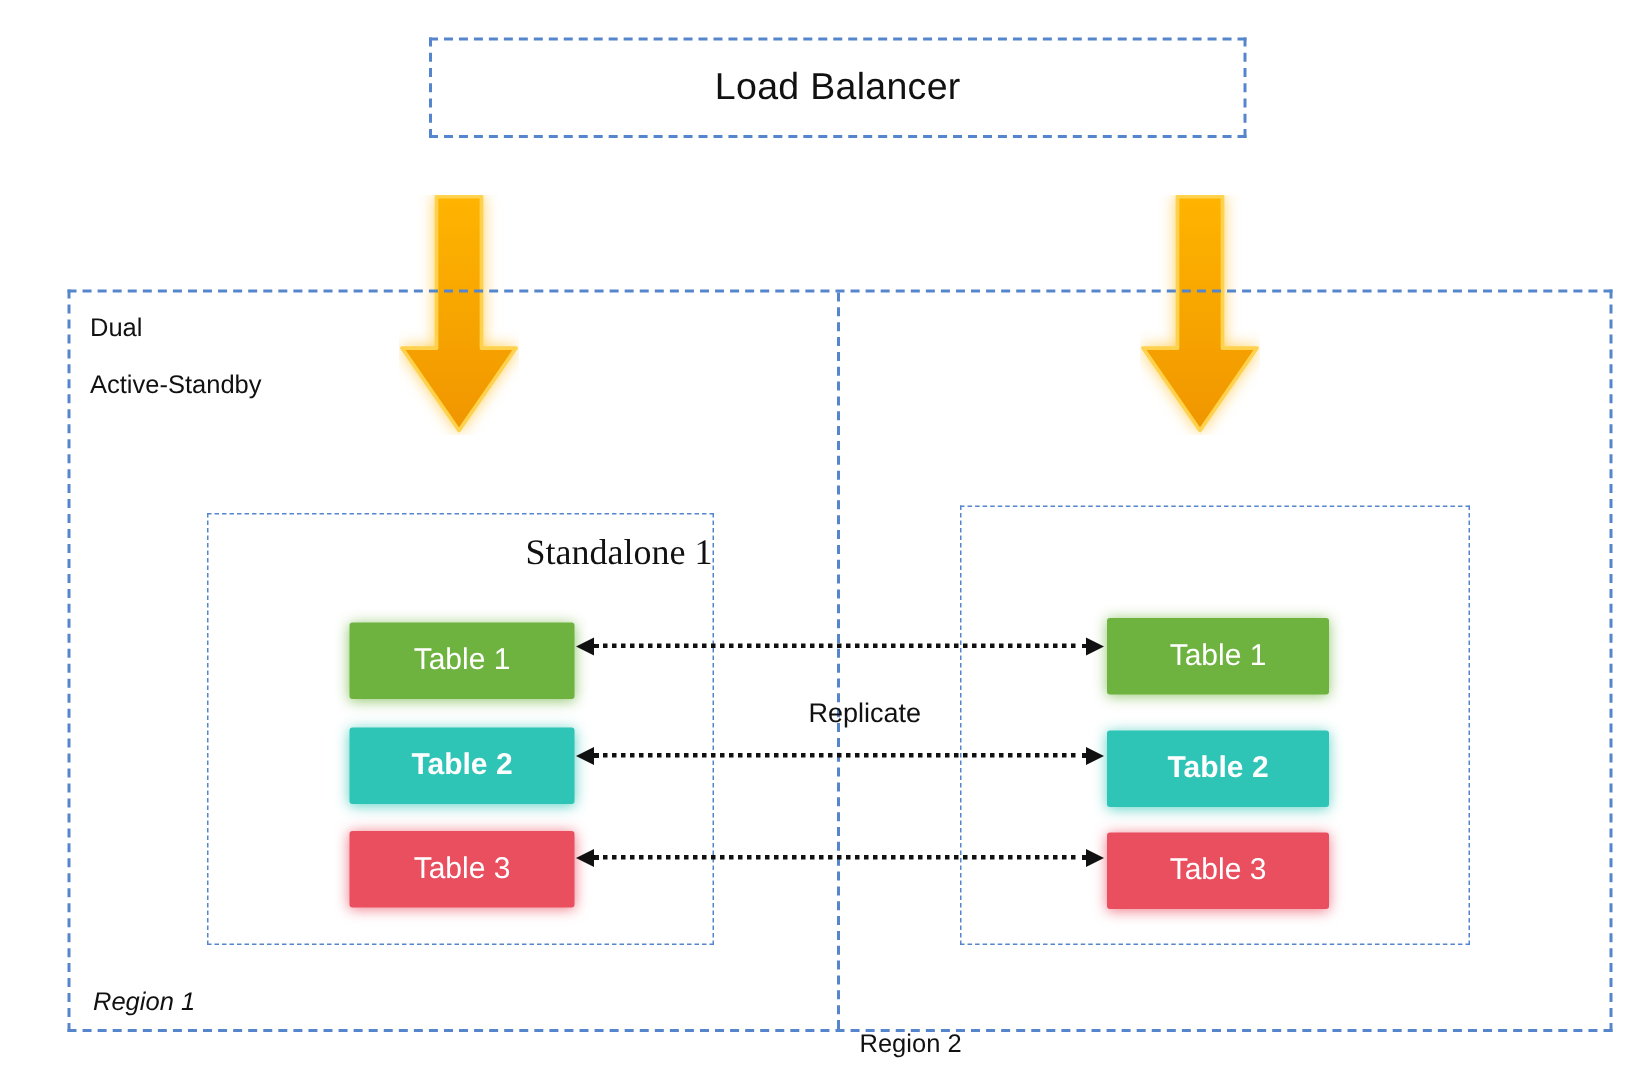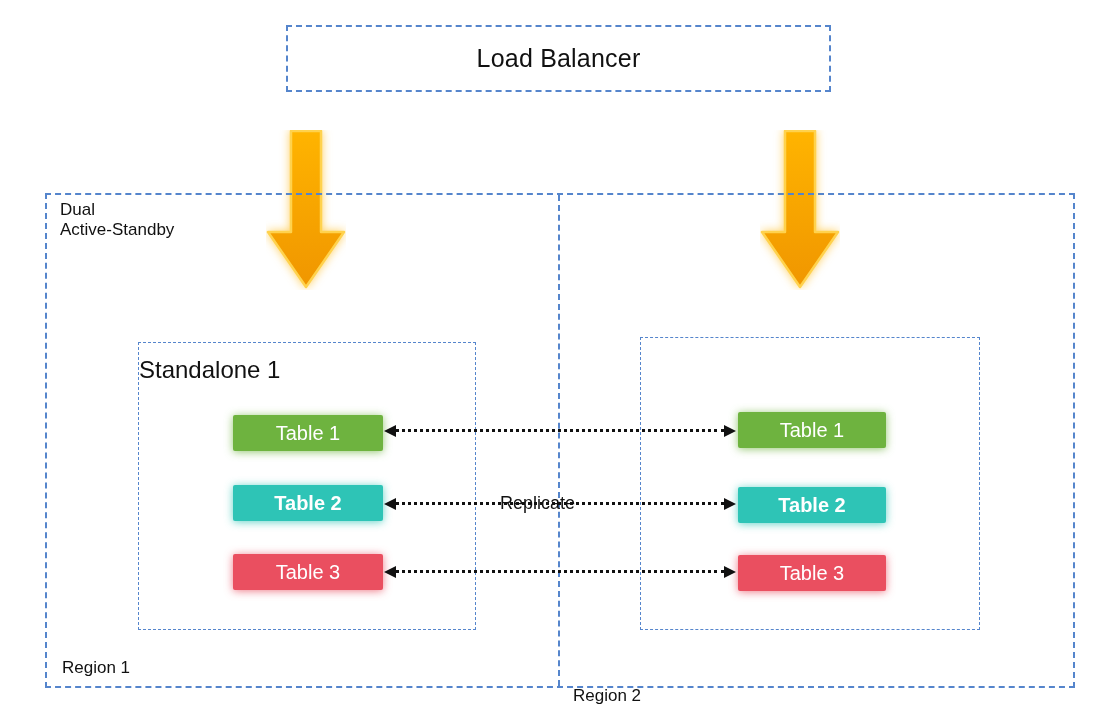--- a/index.html
+++ b/index.html
@@ -42,51 +42,52 @@
   
   .outer {
     position: absolute;
     left: 45px; top: 193px;
     width: 1030px; height: 495px;
     border: 2px dashed var(--border-blue);
   }
   .outer-label {
     position: absolute;
     left: 13px; top: 5px;
-    font-size: 17px; line-height: 20px;
+    font-size: 17px; line-height: 38px;
     white-space: pre-line;
   }
   .divider {
     position: absolute;
     left: 511px; top: 0;
     width: 0; height: 100%;
     border-left: 2px dashed var(--border-blue);
   }
   .region-label { position: absolute; font-size: 17px; }
-  .region-label.r1 { left: 15px;  top: 463px; }
+  .region-label.r1 { left: 15px;  top: 463px; font-style: italic; }
   .region-label.r2 { left: 526px; top: 463px; margin-top: 28px; }
 
   
   .standalone {
     position: absolute;
     border: 1.5px dashed var(--border-blue);
   }
   .standalone.s1 { left: 138px; top: 342px; width: 338px; height: 288px; }
   .standalone.s2 { left: 640px; top: 337px; width: 340px; height: 293px; }
   .standalone-title {
     position: absolute;
     left: 0; right: 0; top: 13px;
-    text-align: left;
+    text-align: right;
     font-size: 24px;
+    font-family: Liberation Serif, serif;
   }
 
   
   .table {
     position: absolute;
-    width: 150px; height: 36px;
+    width: 150px; height: 51px;
     display: flex; align-items: center; justify-content: center;
     color: #ffffff;
     font-size: 20px;
     border-radius: 2px;
   }
   .table.green { background: var(--table1-green); box-shadow: 0 1px 9px rgba(110,179,63,0.75); }
   .table.teal  { background: var(--table2-teal);  box-shadow: 0 1px 9px rgba(46,196,182,0.75); font-weight: bold; }
   .table.red   { background: var(--table3-red);   box-shadow: 0 1px 9px rgba(234,79,96,0.75); }
   .s1 .table { left: 94px; }
   .s2 .table { left: 97px; width: 148px; }
@@ -104,23 +105,22 @@
   }
   .ah { position: absolute; top: 1px; width: 0; height: 0;
         border-top: 6px solid transparent; border-bottom: 6px solid transparent; }
   .ah-l { left: 0;  border-right: 12px solid var(--connector-black); }
   .ah-r { right: 0; border-left: 12px solid var(--connector-black); }
 
   .replicate-label {
     position: absolute;
     left: 500px; top: 465px;
     width: 114px;
-    text-align: left;
+    text-align: right;
     font-size: 18px;
-    margin-top: 28px;
   }
 </style>
 </head>
 <body>
 
 <div class="canvas">
 
   <div class="lb-box">
     <span class="lb-label">Load Balancer</span>
   </div>

